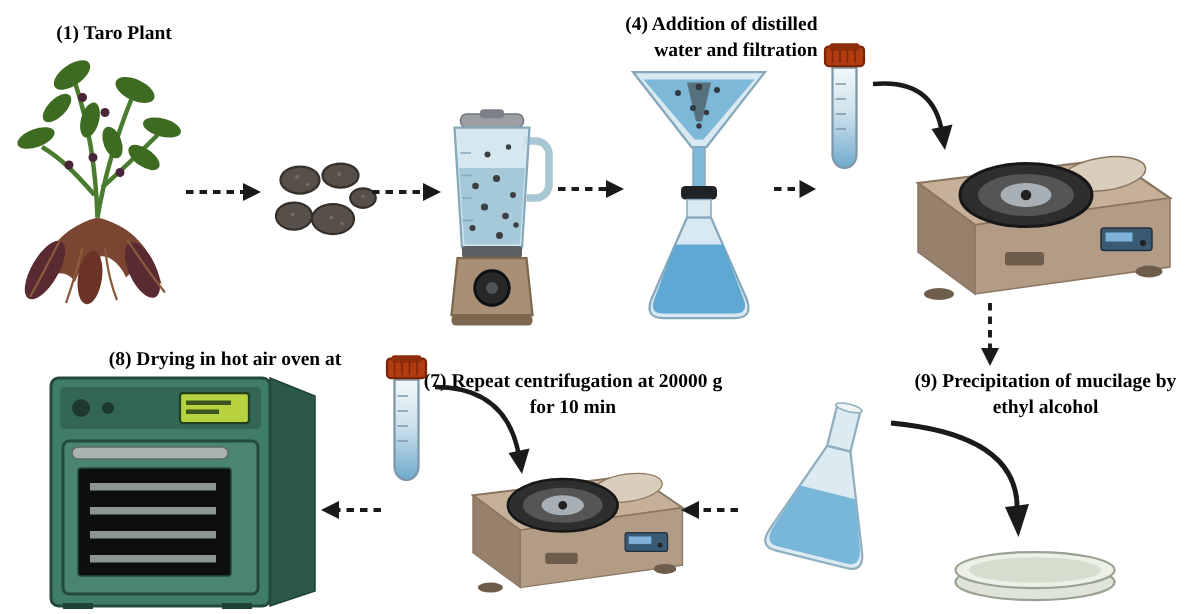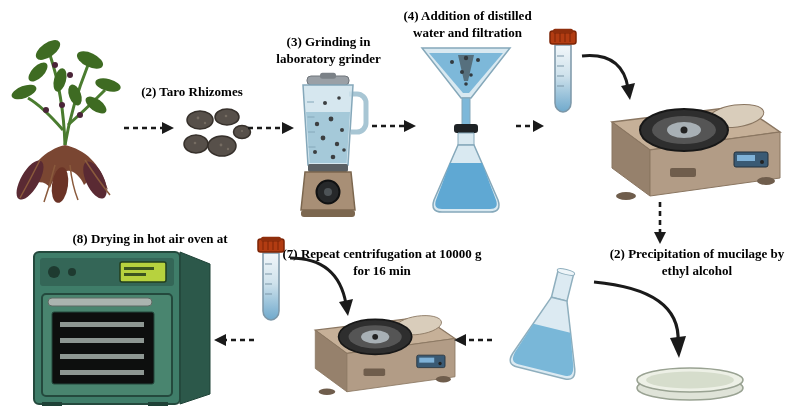--- a/index.html
+++ b/index.html
@@ -7,25 +7,24 @@
   body { font-family:"Liberation Serif", serif; }
   .canvas { position:relative; width:791px; height:409px; background:#fff; overflow:hidden; }
   .label { position:absolute; font-weight:bold; font-size:13px; line-height:1.28; text-align:center; color:#000; }
   .art, .arrow { position:absolute; display:block; }
 </style>
 </head>
 <body>
 
 <div class="canvas">
 
-  <div class="label" style="left:132px; top:84px; width:120px;">(2) Taro Rhizomes</div>
-  <div class="label" style="left:266px; top:34px; width:125px;">(3) Grinding in laboratory grinder</div>
-  <div class="label" style="left:390px; top:8px; width:155px;">(4) Addition of distilled water and filtration</div>
-  <div class="label" style="left:606px; top:246px; width:182px;">(2) Precipitation of mucilage by ethyl alcohol</div>
-  <div class="label" style="left:282px; top:246px; width:200px;">(7) Repeat centrifugation at 10000 g for 16 min</div>
+  <div class="label" style="left:16px; top:14px; width:120px;">(1) Taro Plant</div>
+  <div class="label" style="left:390px; top:8px; width:155px;text-align:right;">(4) Addition of distilled water and filtration</div>
+  <div class="label" style="left:606px; top:246px; width:182px;">(9) Precipitation of mucilage by ethyl alcohol</div>
+  <div class="label" style="left:282px; top:246px; width:200px;">(7) Repeat centrifugation at 20000 g for 10 min</div>
   <div class="label" style="left:70px; top:214px; width:160px;margin-top:17px;">(8) Drying in hot air oven at 40 °C</div>
 
   <svg class="art" style="left:0px; top:30px;" width="130" height="175" viewBox="0 0 130 175">
     <g stroke="#4a7c2f" stroke-width="3" fill="none">
       <path d="M65 115 C64 85 60 55 50 25"></path>
       <path d="M65 115 C70 85 78 60 88 35"></path>
       <path d="M63 100 C50 85 40 75 28 68"></path>
       <path d="M68 95 C85 80 95 70 105 60"></path>
     </g>
     <g fill="#3e6b22">

